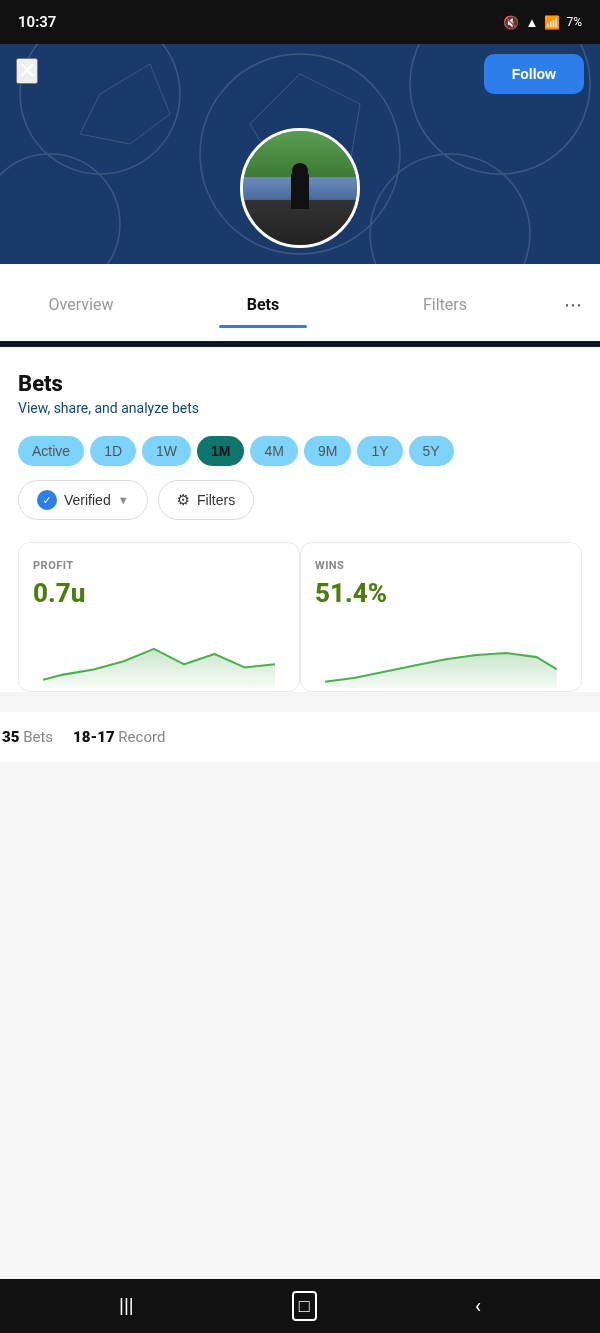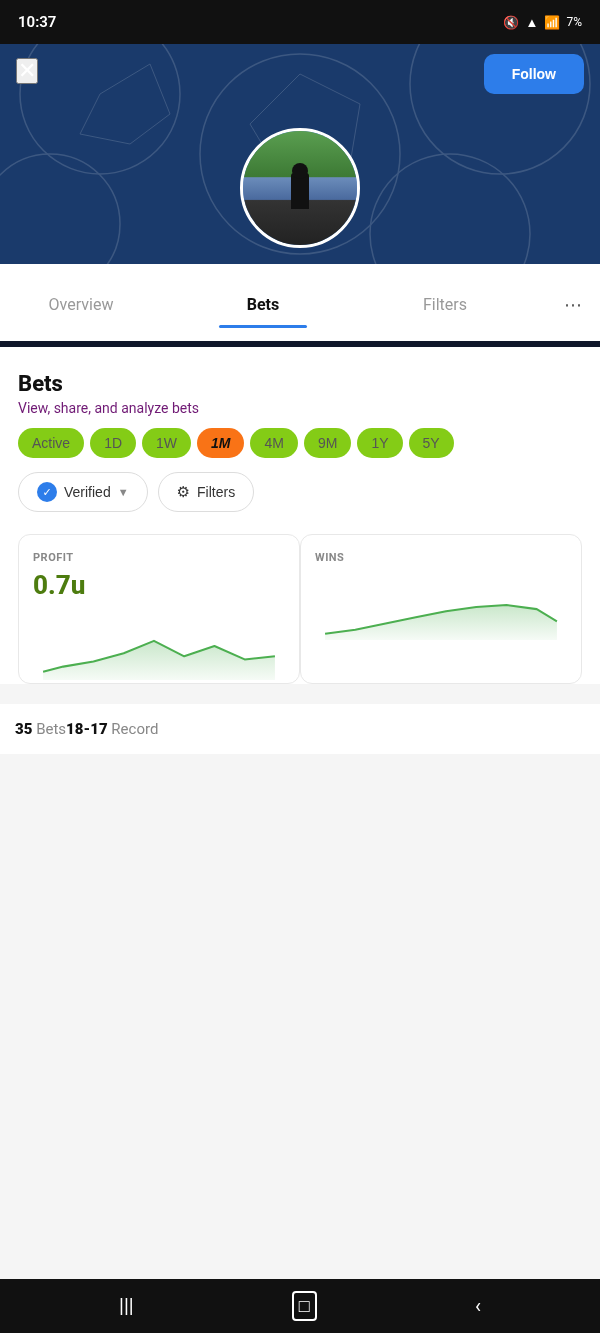--- a/index.html
+++ b/index.html
@@ -168,46 +168,45 @@
     }
 
     .section-title {
       font-size: 22px;
       font-weight: 800;
       color: #111;
       margin-bottom: 4px;
     }
     .section-subtitle {
       font-size: 14px;
-      color: #701a75;
-      margin-bottom: 12px;
+      color: #0c4a6e;
+      margin-bottom: 20px;
     }
 
     
     .filter-row {
       display: flex;
       gap: 6px;
       margin-bottom: 14px;
       flex-wrap: wrap;
     }
     .pill {
       padding: 7px 14px;
       border-radius: 20px;
       font-size: 14px;
       font-weight: 500;
       color: #555;
-      background: #84cc16;
+      background: #7dd3fc;
       cursor: pointer;
       border: none;
     }
     .pill.active {
-      background: #f97316;
+      background: #0f766e;
       color: #111;
       font-weight: 700;
-      font-style: italic;
     }
 
     
     .filter-buttons-row {
       display: flex;
       gap: 10px;
       margin-bottom: 22px;
     }
     .filter-btn {
       display: flex;
@@ -265,26 +264,27 @@
 
     
     .mini-chart {
       width: 100%;
       height: 70px;
       display: block;
     }
 
     
     .bottom-summary {
-      padding: 16px 15px;
+      padding: 16px 2px;
       background: #fff;
       font-size: 15px;
       font-weight: 600;
       color: #111;
       display: flex;
+      gap: 20px;
     }
     .summary-item span {
       color: #888;
       font-weight: 400;
     }
 
     
     .bottom-nav {
       position: fixed;
       bottom: 0;
@@ -391,20 +391,21 @@
           </linearGradient>
         </defs>
         <polygon points="10,60 30,55 60,50 90,42 120,30 150,45 180,35 210,48 240,45 240,68 10,68" fill="url(#g1)"></polygon>
         <polyline points="10,60 30,55 60,50 90,42 120,30 150,45 180,35 210,48 240,45" fill="none" stroke="#4caf50" stroke-width="2" stroke-linejoin="round"></polyline>
       </svg>
     </div>
 
 
     <div class="stat-card">
       <div class="stat-label">WINS</div>
+      <div class="stat-value">51.4%</div>
       <svg class="mini-chart" viewBox="0 0 250 68" preserveAspectRatio="none">
         <defs>
           <linearGradient id="g3" x1="0" y1="0" x2="0" y2="1">
             <stop offset="0%" stop-color="#4caf50" stop-opacity="0.3"></stop>
             <stop offset="100%" stop-color="#4caf50" stop-opacity="0.05"></stop>
           </linearGradient>
         </defs>
         <polygon points="10,62 40,58 70,52 100,46 130,40 160,36 190,34 220,38 240,50 240,68 10,68" fill="url(#g3)"></polygon>
         <polyline points="10,62 40,58 70,52 100,46 130,40 160,36 190,34 220,38 240,50" fill="none" stroke="#4caf50" stroke-width="2" stroke-linejoin="round"></polyline>
       </svg>

